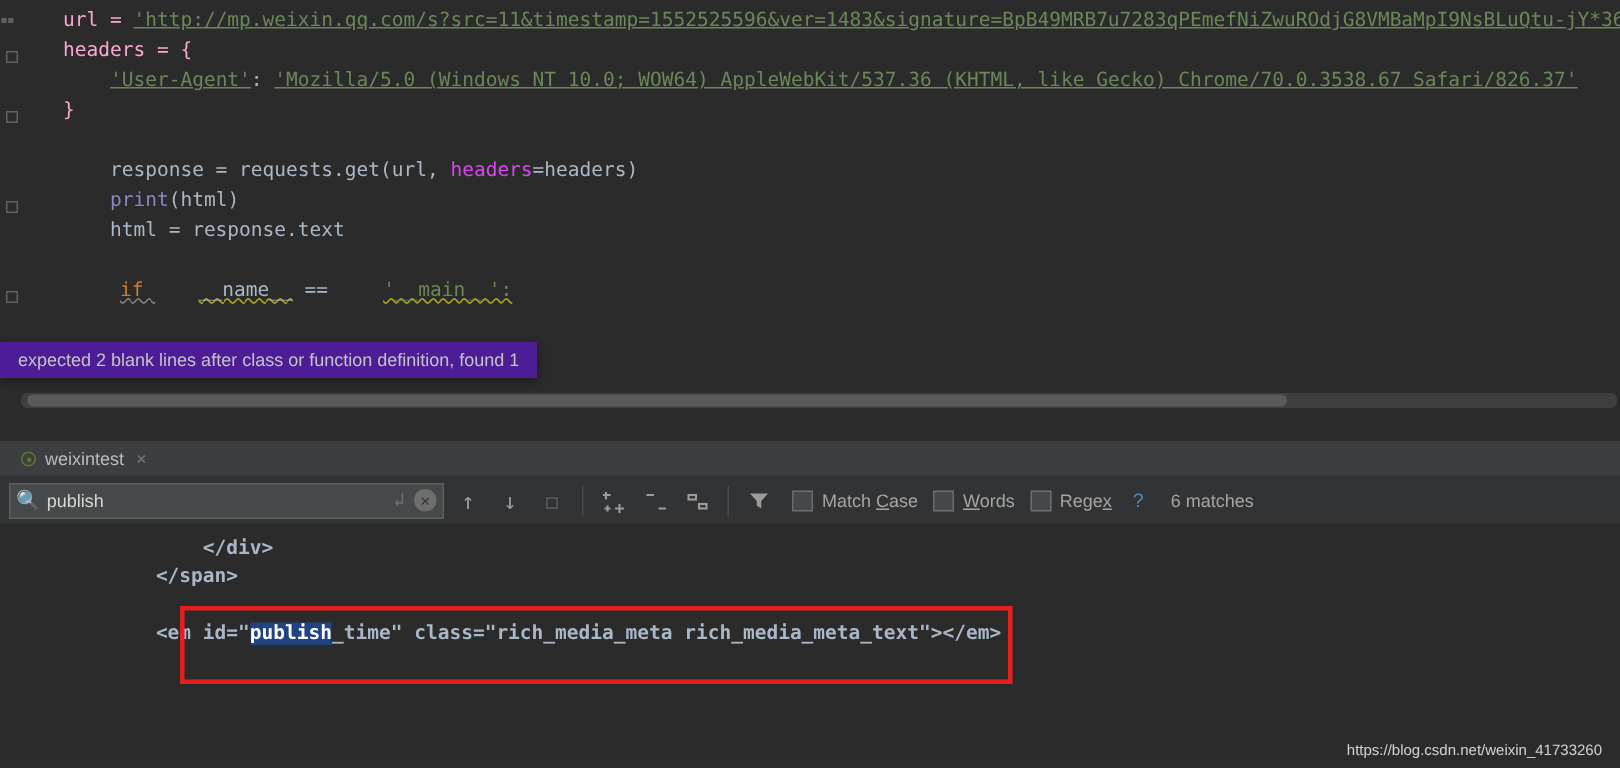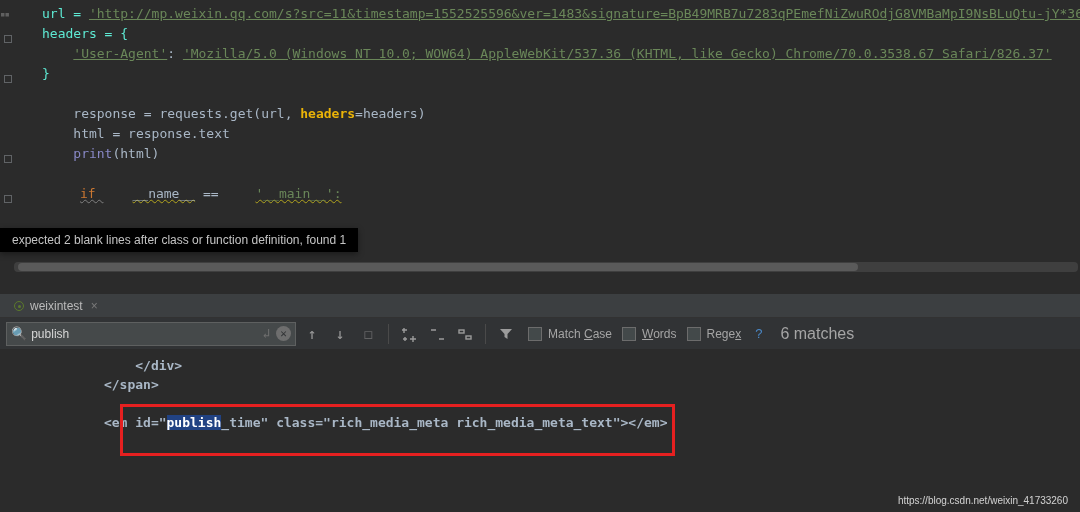--- a/index.html
+++ b/index.html
@@ -32,30 +32,30 @@
     display: block;
     padding-left: 8px;
     position: relative;
   }
   .code-line .gwrap { position: absolute; left: 0; }
   .code-line .content { padding-left: 34px; display: inline-block; }
   .kw { color: #cc7832; }
   .str { color: #6a8759; }
   .str-u { color: #6a8759; text-decoration: underline; }
   .fn { color: #ffc66d; }
-  .param { color: #eab308; font-weight: bold; }
-  .self { color: #5eead4; text-align: right; }
+  .param { color: #d946ef; }
+  .self { color: #f9a8d4; text-align: right; }
   .bi { color: #8888c6; }
   .squiggle { text-decoration: underline wavy #808080 1px; margin-left: 38px; }
   .squiggle-y { text-decoration: underline wavy #b2a51e 1px; margin-left: 29px; }
   .lint-tip {
     position: absolute;
     top: 228px;
     left: 0;
-    background: #000000;
+    background: #4c1d95;
     color: #c4c4c4;
     padding: 5px 12px;
     font-family: sans-serif;
     font-size: 12px;
     box-shadow: 0 2px 6px rgba(0,0,0,.4);
     z-index: 5;
   }
   .scrollbar-h {
     position: absolute;
     top: 262px;
@@ -135,21 +135,21 @@
   .tbtn svg { width: 16px; height: 16px; }
   .vsep { width:1px; height:20px; background:#4a4a4a; margin:0 4px;}
   .chk {
     display:flex; align-items:flex-end; gap:6px;
     color:#a5a5a5; font-family:sans-serif; font-size:12px;
     margin-left:6px;
   }
   .chk .box { width:14px;height:14px;border:1px solid #6c6c6c;background:#43494a;}
   .chk .ul { text-decoration:underline; }
   .qmark { color:#4a88c7; margin-left:10px; font-family:sans-serif;}
-  .matches { color:#a5a5a5; font-family:sans-serif; font-size:16px; margin-left:14px;}
+  .matches { color:#a5a5a5; font-family:sans-serif; font-size:12px; margin-left:14px;}
   .console {
     background:#2b2b2b;
     padding: 6px 0 0 10px;
     font-family:"Consolas",monospace;
     font-size:13px;
     color:#a9b7c6;
     line-height:19px;
     position:relative;
     height: 146px;
   }
@@ -171,22 +171,22 @@
 </head>
 <body>
 
 <div class="editor-area">
   <div class="code-line"><span class="gwrap tiny-squares">▪▪</span><span class="content"><span class="self">url = </span><span class="str-u">'http://mp.weixin.qq.com/s?src=11&amp;timestamp=1552525596&amp;ver=1483&amp;signature=BpB49MRB7u7283qPEmefNiZwuROdjG8VMBaMpI9NsBLuQtu-jY*362*7oRUf1PhIEVVKRUjj</span></span></div>
   <div class="code-line"><span class="gwrap"><span class="fold"></span></span><span class="content"><span class="self">headers = {</span></span></div>
   <div class="code-line"><span class="content">    <span class="str-u">'User-Agent'</span><span>: </span><span class="str-u">'Mozilla/5.0 (Windows NT 10.0; WOW64) AppleWebKit/537.36 (KHTML, like Gecko) Chrome/70.0.3538.67 Safari/826.37'</span></span></div>
   <div class="code-line"><span class="gwrap"><span class="fold"></span></span><span class="content"><span class="self">}</span></span></div>
   <div class="code-line">&nbsp;</div>
   <div class="code-line"><span class="content"><span>    response = requests.get(url, </span><span class="param">headers</span><span>=headers)</span></span></div>
+  <div class="code-line"><span class="gwrap"><span class="fold"></span></span><span class="content"><span>    </span><span class="bi">print</span><span>(html)</span></span></div>
   <div class="code-line"><span class="content"><span>    html = response.text</span></span></div>
-  <div class="code-line"><span class="gwrap"><span class="fold"></span></span><span class="content"><span>    </span><span class="bi">print</span><span>(html)</span></span></div>
   <div class="code-line">&nbsp;</div>
   <div class="code-line"><span class="gwrap"><span class="fold"></span></span><span class="content"><span class="kw squiggle">if </span><span class="squiggle-y">__name__</span><span> == </span><span class="str squiggle-y">'__main__':</span></span></div>
 </div>
 
 <div class="lint-tip"><span>expected 2 blank lines after class or function definition, found 1</span></div>
 
 <div class="scrollbar-h">
     <div class="thumb"></div>
   </div>
 

